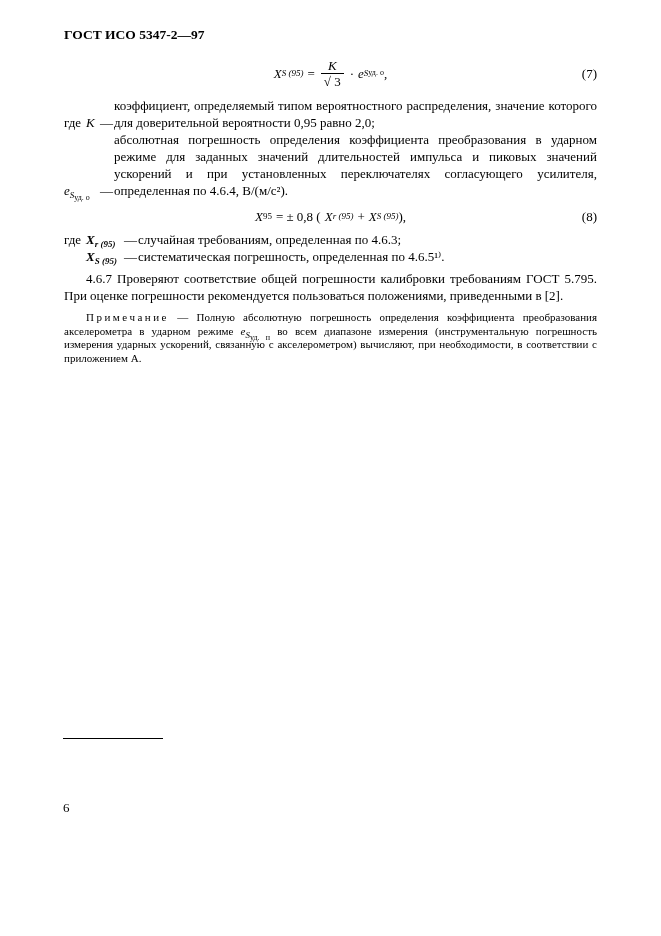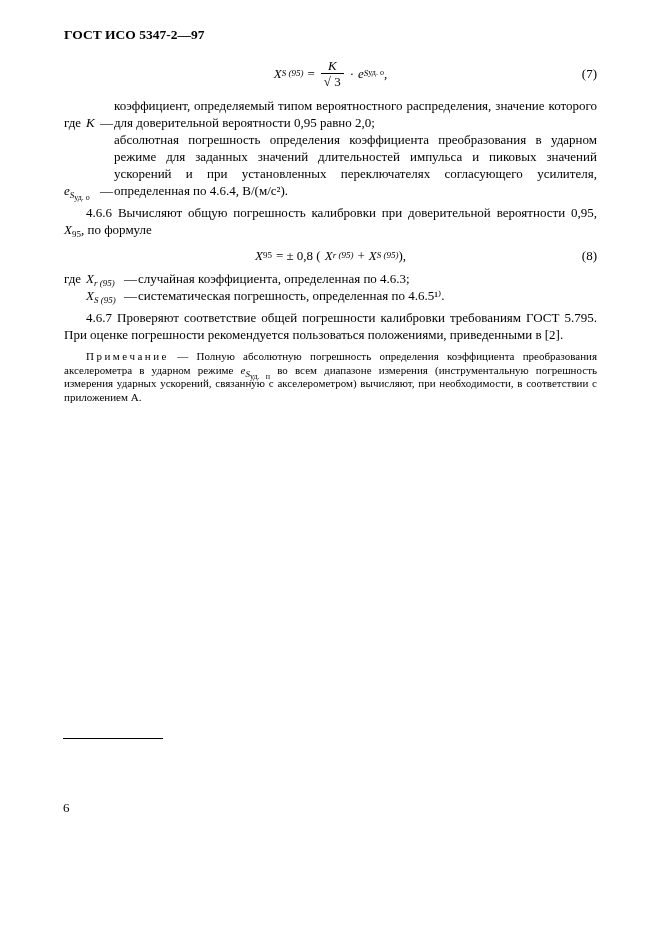--- a/index.html
+++ b/index.html
@@ -45,21 +45,21 @@
     margin: 0 2px;
     line-height: 15px;
     text-align: center;
   }
   .frac .den { border-top: 1px solid #000; padding: 0 3px; }
   .frac .num { padding: 0 3px; }
   .def-row { display: flex; align-items: flex-end; }
   .cell-where { width: 22px; flex: none; }
   .cell-sym { width: 14px; flex: none; white-space: nowrap; }
   .cell-sym-wide { width: 36px; flex: none; white-space: nowrap; }
-  .cell-sym-x { width: 38px; flex: none; white-space: nowrap; }
+  .cell-sym-x { width: 38px; flex: none; white-space: nowrap; font-weight: bold; }
   .cell-dash { width: 14px; flex: none; }
   .def-text { flex: 1; text-align: justify; }
   .def-text-left { flex: 1; }
   .sec { margin-top: 5px; }
   .note { font-size: 11px; line-height: 13.5px; margin-top: 7px; text-align: justify; text-indent: 22px; }
   .note-label { letter-spacing: 2.5px; }
   .footnote {
     position: absolute;
     left: 63px;
     right: 64px;
@@ -102,40 +102,39 @@
     <span class="cell-dash">—</span>
     <span class="def-text">коэффициент, определяемый типом вероятностного распределения, значение которого для доверительной вероятности 0,95 равно 2,0;</span>
   </div>
 
   <div class="def-row">
     <span class="cell-sym-wide"><span class="v">e</span><sub class="v">S</sub><sub class="sub2">уд. о</sub></span>
     <span class="cell-dash">—</span>
     <span class="def-text">абсолютная погрешность определения коэффициента преобразования в ударном режиме для заданных значений длительностей импульса и пиковых значений ускорений и при установленных переключателях согласующего усилителя, определенная по 4.6.4, В/(м/с²).</span>
   </div>
 
-  <p class="para indent sec"><span>4.6.6 Вычисляют общую погрешность калибровки при доверительной вероятности 0,95, </span><span class="v">X</span><sub>95</sub><span>, по формуле</span></p>
 
   <div class="formula" style="min-height:22px; margin:6px 0 4px 0;">
     <span class="v">X</span>
       <sub>95</sub>
     <span class="op">= ± 0,8 (</span>
     <span class="v">X</span>
       <sub class="v">r (95)</sub>
     <span class="op">+</span>
     <span class="v">X</span>
       <sub class="v">S (95)</sub>
     <span>),</span>
     <span class="f-label">(8)</span>
   </div>
 
   <div class="def-row">
     <span class="cell-where">где</span>
     <span class="cell-sym-x"><span class="v">X</span><sub class="v">r (95)</sub></span>
     <span class="cell-dash">—</span>
-    <span class="def-text-left">случайная коэффициента, определенная по 4.6.3;</span>
+    <span class="def-text-left">случайная требованиям, определенная по 4.6.3;</span>
   </div>
 
   <div class="def-row">
     <span class="cell-where"></span>
     <span class="cell-sym-x"><span class="v">X</span><sub class="v">S (95)</sub></span>
     <span class="cell-dash">—</span>
     <span class="def-text-left">систематическая погрешность, определенная по 4.6.5¹⁾.</span>
   </div>
 
   <p class="para indent sec">4.6.7 Проверяют соответствие общей погрешности калибровки требованиям ГОСТ 5.795. При оценке погрешности рекомендуется пользоваться положениями, приведенными в [2].</p>

